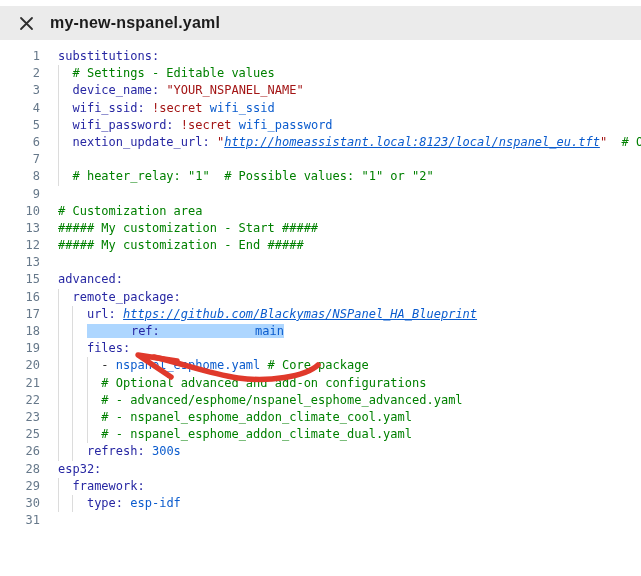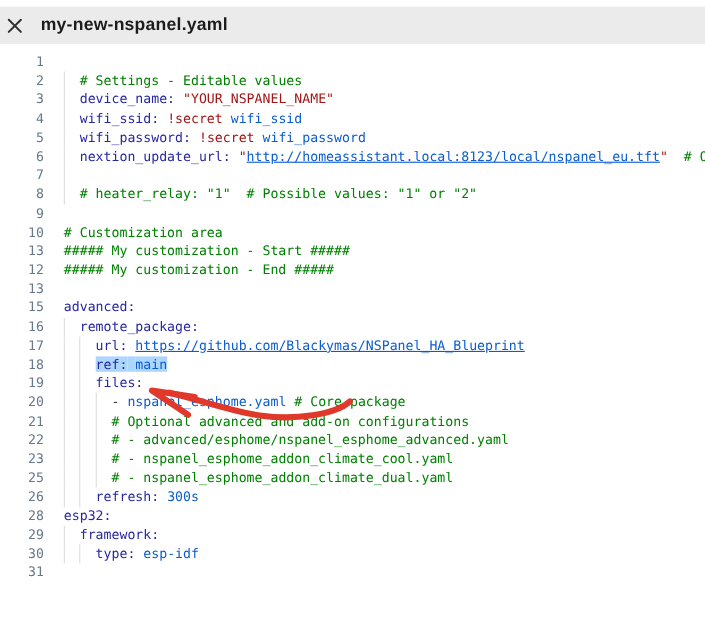--- a/index.html
+++ b/index.html
@@ -7,60 +7,60 @@
     --line_number:#66788a; --key:#2727a3; --value:#0b5cce; --string:#a31515;
     --comment:#008000; --tag:#a31515; --link:#0b5cce; --plain:#333333;
     --selection:#add6ff; --guide:#dcdcdc; --arrow:#e0392b; --page_bg:#ffffff;
   }
   *{margin:0;padding:0;box-sizing:border-box}
   html,body{width:641px;height:576px;overflow:hidden;background:var(--page_bg);}
   body{font-family:"Liberation Sans",sans-serif;position:relative;}
 
   .header{
     margin-top:6px;height:34px;background:var(--header_bg);
-    display:flex;align-items:center;padding-left:4px;
+    display:flex;align-items:center;padding-left:17px;
   }
   .close-btn{width:18px;height:18px;display:flex;align-items:center;justify-content:center;cursor:pointer;background:none;border:none;}
   .title{margin-left:15px;font-size:16px;font-weight:bold;color:var(--title);letter-spacing:.2px;}
 
   .editor{
     padding-top:8px;
     font-family:"DejaVu Sans Mono","Liberation Mono",monospace;
     font-size:12px;
   }
   .line{display:flex;height:17.2px;line-height:17.2px;white-space:pre;}
   .ln-num{flex:0 0 40px;text-align:right;color:var(--line_number);font-size:12px;user-select:none;}
   .code{position:relative;margin-left:18px;white-space:pre;color:var(--plain);}
   .guide{position:absolute;top:0;bottom:0;width:1px;background:var(--guide);}
   .tk-p{color:var(--plain)}
   .tk-k{color:var(--key)}
   .tk-v{color:var(--value)}
   .tk-s{color:var(--string)}
   .tk-cm{color:var(--comment)}
   .tk-tg{color:var(--tag)}
-  .tk-ln{color:var(--link);text-decoration:underline;cursor:pointer;}
-  .sel{background:var(--selection);}
+  .tk-ln{color:var(--link);text-decoration:underline;cursor:pointer;font-style:italic;}
+  .sel{background:var(--selection);padding-left:44px;}
 
   .overlay{position:absolute;left:0;top:0;width:641px;height:576px;pointer-events:none;}
   .arrow-path{stroke:var(--arrow);stroke-width:5.5;fill:none;stroke-linecap:round;stroke-linejoin:round;}
 </style>
 </head>
 <body>
 
 <div class="header">
   <button class="close-btn" aria-label="close">
     <svg width="15" height="15" viewBox="0 0 15 15">
       <path d="M2 2 L13 13 M13 2 L2 13" stroke="var(--close)" stroke-width="1.8" stroke-linecap="round"></path>
     </svg>
   </button>
   <span class="title">my-new-nspanel.yaml</span>
 </div>
 
 <div class="editor">
-    <div class="line"><span class="ln-num">1</span></div>
+    <div class="line"><span class="ln-num">1</span><span class="code"><span class="tk-k">substitutions:</span></span></div>
     <div class="line"><span class="ln-num">2</span><span class="code"><i class="guide" style="left: 0ch;"></i><span class="tk-p">  </span><span class="tk-cm"># Settings - Editable values</span></span></div>
     <div class="line"><span class="ln-num">3</span><span class="code"><i class="guide" style="left: 0ch;"></i><span class="tk-p">  </span><span class="tk-k">device_name:</span><span class="tk-p"> </span><span class="tk-s">"YOUR_NSPANEL_NAME"</span></span></div>
     <div class="line"><span class="ln-num">4</span><span class="code"><i class="guide" style="left: 0ch;"></i><span class="tk-p">  </span><span class="tk-k">wifi_ssid:</span><span class="tk-p"> </span><span class="tk-tg">!secret</span><span class="tk-p"> </span><span class="tk-v">wifi_ssid</span></span></div>
     <div class="line"><span class="ln-num">5</span><span class="code"><i class="guide" style="left: 0ch;"></i><span class="tk-p">  </span><span class="tk-k">wifi_password:</span><span class="tk-p"> </span><span class="tk-tg">!secret</span><span class="tk-p"> </span><span class="tk-v">wifi_password</span></span></div>
     <div class="line"><span class="ln-num">6</span><span class="code"><i class="guide" style="left: 0ch;"></i><span class="tk-p">  </span><span class="tk-k">nextion_update_url:</span><span class="tk-p"> </span><span class="tk-s">"</span><span class="tk-ln">http://homeassistant.local:8123/local/nspanel_eu.tft</span><span class="tk-s">"</span><span class="tk-p">  </span><span class="tk-cm"># Optional</span></span></div>
     <div class="line"><span class="ln-num">7</span><span class="code"><i class="guide" style="left: 0ch;"></i><span class="tk-p">  </span></span></div>
     <div class="line"><span class="ln-num">8</span><span class="code"><i class="guide" style="left: 0ch;"></i><span class="tk-p">  </span><span class="tk-cm"># heater_relay: "1"  # Possible values: "1" or "2"</span></span></div>
     <div class="line"><span class="ln-num">9</span><span class="code"></span></div>
     <div class="line"><span class="ln-num">10</span><span class="code"><span class="tk-cm"># Customization area</span></span></div>
     <div class="line"><span class="ln-num">13</span><span class="code"><span class="tk-cm">##### My customization - Start #####</span></span></div>

